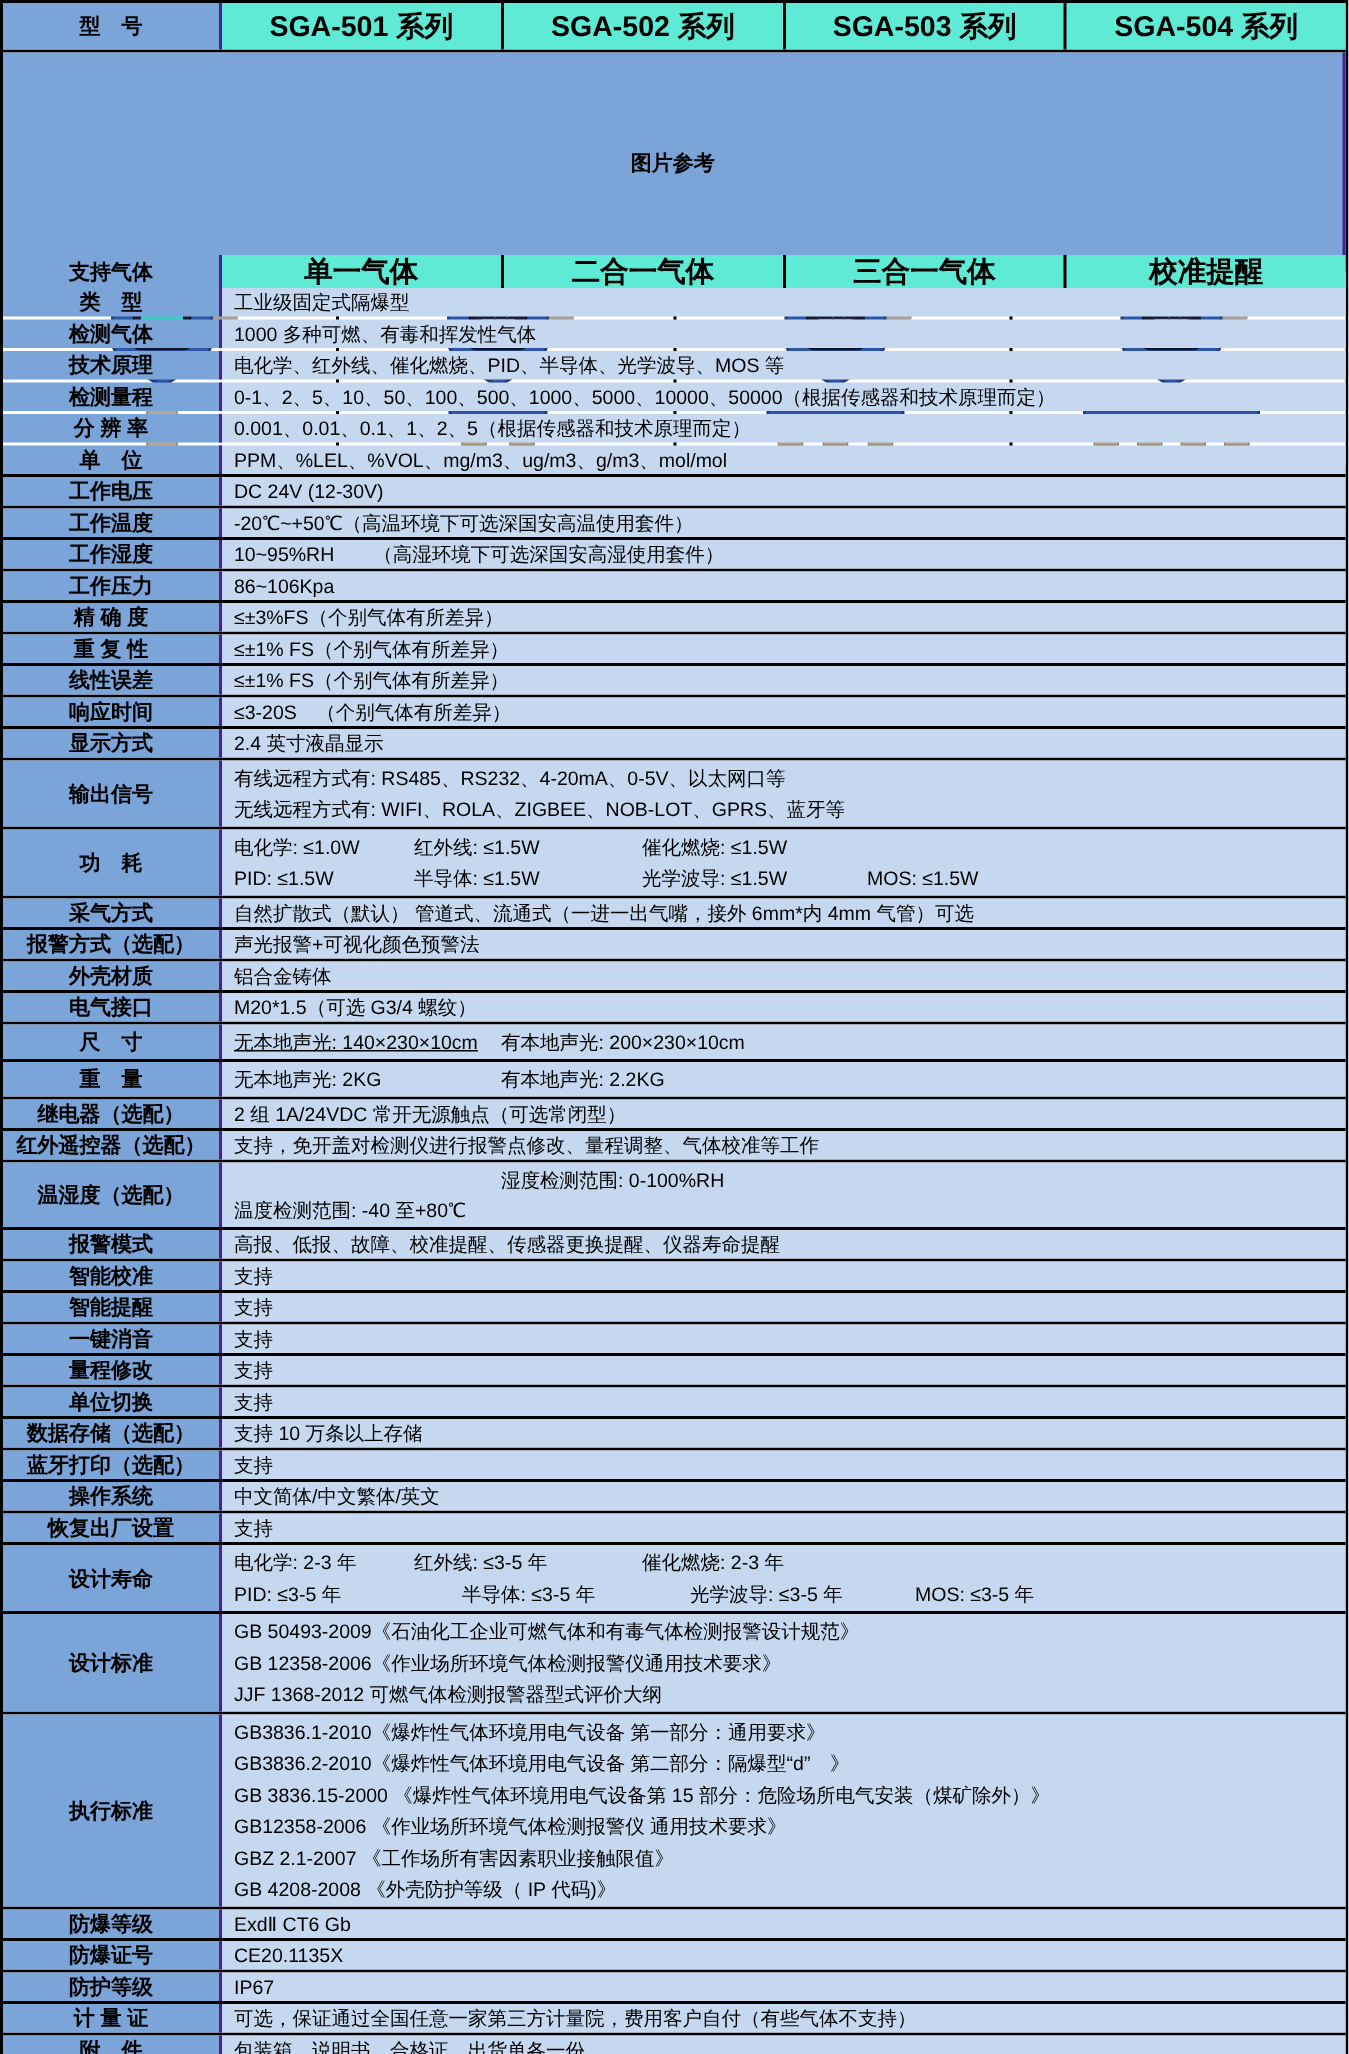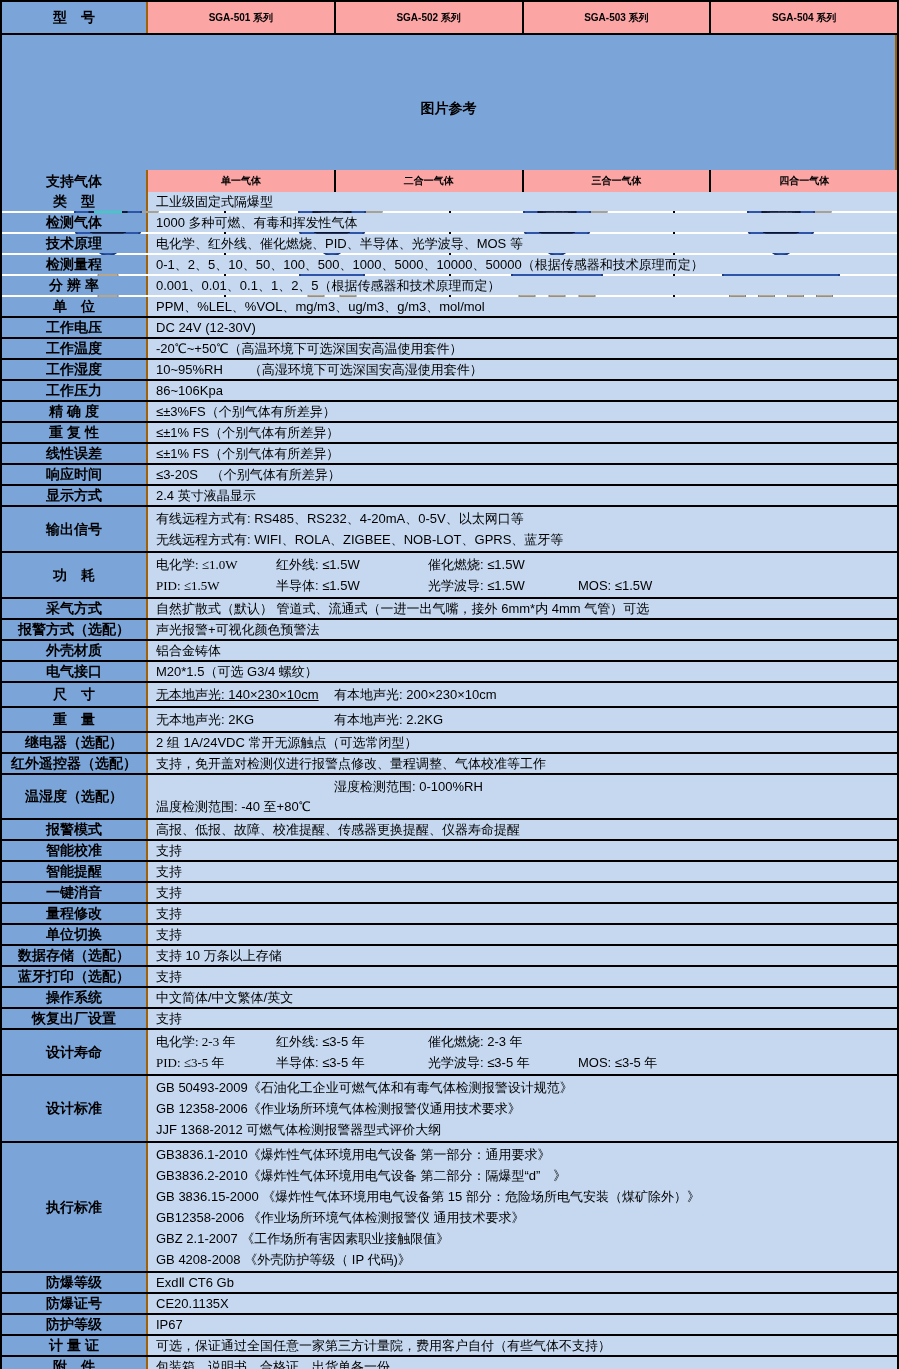--- a/index.html
+++ b/index.html
@@ -2,33 +2,33 @@
 <html><head>
 <meta charset="utf-8">
 <style>
   html,body{margin:0;padding:0;background:#fff;}
   body{width:899px;font-family:"Liberation Sans",sans-serif;color:#000;}
   .spec-table{width:895px;border:2px solid #000;}
   .row{display:flex;border-top:2px solid #000;}
   .row:first-child{border-top:none;}
   .cell{box-sizing:border-box;}
   .cell.label{flex:0 0 146px;background:#7ba5d9;display:flex;align-items:center;justify-content:center;
-    text-align:center;font-weight:bold;font-size:14px;border-right:2px solid #a16207;padding:1px 3px;line-height:17px;}
+    text-align:center;font-weight:bold;font-size:14px;border-right:2px solid #4c1d95;padding:1px 3px;line-height:17px;}
   .cell.value{flex:1;background:#c5d8f0;font-size:13px;display:flex;flex-direction:column;
     justify-content:center;padding:1px 8px;min-height:17px;}
   .val-text{line-height:17px;white-space:pre-wrap;}
   .line{line-height:21px;white-space:pre-wrap;}
   .seg{display:inline-block;vertical-align:top;}
   .segline.n2 .seg:nth-child(1){min-width:178px;}
-  .segline.n3 .seg:nth-child(1),.segline.n4 .seg:nth-child(1){min-width:120px;font-family:Liberation Serif, serif;}
+  .segline.n3 .seg:nth-child(1),.segline.n4 .seg:nth-child(1){min-width:120px;}
   .segline.n3 .seg:nth-child(2),.segline.n4 .seg:nth-child(2){min-width:152px;}
   .segline.n3 .seg:nth-child(3),.segline.n4 .seg:nth-child(3){min-width:150px;}
   .values{flex:1;display:flex;}
-  .model-cell,.gas-cell{flex:1 1 0;background:#fca5a5;display:flex;align-items:center;justify-content:center;
-    font-weight:bold;font-size:10px;border-left:2px solid #000;}
+  .model-cell,.gas-cell{flex:1 1 0;background:#5eead4;display:flex;align-items:center;justify-content:center;
+    font-weight:bold;font-size:19px;border-left:2px solid #000;}
   .model-cell:first-child,.gas-cell:first-child,.img-cell:first-child{border-left:none;}
   .img-cell{flex:1 1 0;background:#fff;display:flex;align-items:center;justify-content:center;border-left:2px solid #000;}
   #header-row{height:31px;}
   #image-row{height:133px;flex-direction:column;}
   #gas-row{height:22px;justify-content:space-between;}
 </style>
 </head>
 <body>
 
 <div class="spec-table">
@@ -235,21 +235,21 @@
           </svg>
         </div>
       </div>
   </div>
   <div class="row" id="gas-row">
     <div class="cell label">支持气体</div>
     <div class="values" id="gas-cells">
         <div class="gas-cell">单一气体</div>
         <div class="gas-cell">二合一气体</div>
         <div class="gas-cell">三合一气体</div>
-        <div class="gas-cell">四合一气体</div>
+        <div class="gas-cell">校准提醒</div>
       </div>
   </div>
   <div id="spec-rows">
       <div class="row">
         <div class="cell label">类　型</div>
         <div class="cell value">
           <div class="val-text">工业级固定式隔爆型</div>
         </div>
       </div>
       <div class="row">
@@ -461,21 +461,21 @@
       <div class="row">
         <div class="cell label">恢复出厂设置</div>
         <div class="cell value">
           <div class="val-text">支持</div>
         </div>
       </div>
       <div class="row">
         <div class="cell label">设计寿命</div>
         <div class="cell value">
           <div class="line segline n3"><div class="seg" style="display: inline-block;">电化学: 2-3 年</div><div class="seg" style="display: inline-block;">红外线: ≤3-5 年</div><div class="seg" style="display: inline-block;">催化燃烧: 2-3 年</div></div>
-          <div class="line segline n4"><div class="seg" style="display: inline-block;">PID: ≤3-5 年</div><div class="seg" style="display: inline-block;">半导体: ≤3-5 年</div><div class="seg" style="display: inline-block;">光学波导: ≤3-5 年</div><div class="seg" style="display: inline-block;">MOS: ≤3-5 年</div></div>
+          <div class="line segline n4"><div class="seg" style="display: inline-block;">PID: ≤3-5 年</div><div class="seg" style="display: inline-block; margin-left: 32px;">半导体: ≤3-5 年</div><div class="seg" style="display: inline-block;">光学波导: ≤3-5 年</div><div class="seg" style="display: inline-block;">MOS: ≤3-5 年</div></div>
         </div>
       </div>
       <div class="row">
         <div class="cell label">设计标准</div>
         <div class="cell value">
           <div class="line">GB 50493-2009《石油化工企业可燃气体和有毒气体检测报警设计规范》</div>
           <div class="line">GB 12358-2006《作业场所环境气体检测报警仪通用技术要求》</div>
           <div class="line">JJF 1368-2012 可燃气体检测报警器型式评价大纲</div>
         </div>
       </div>

